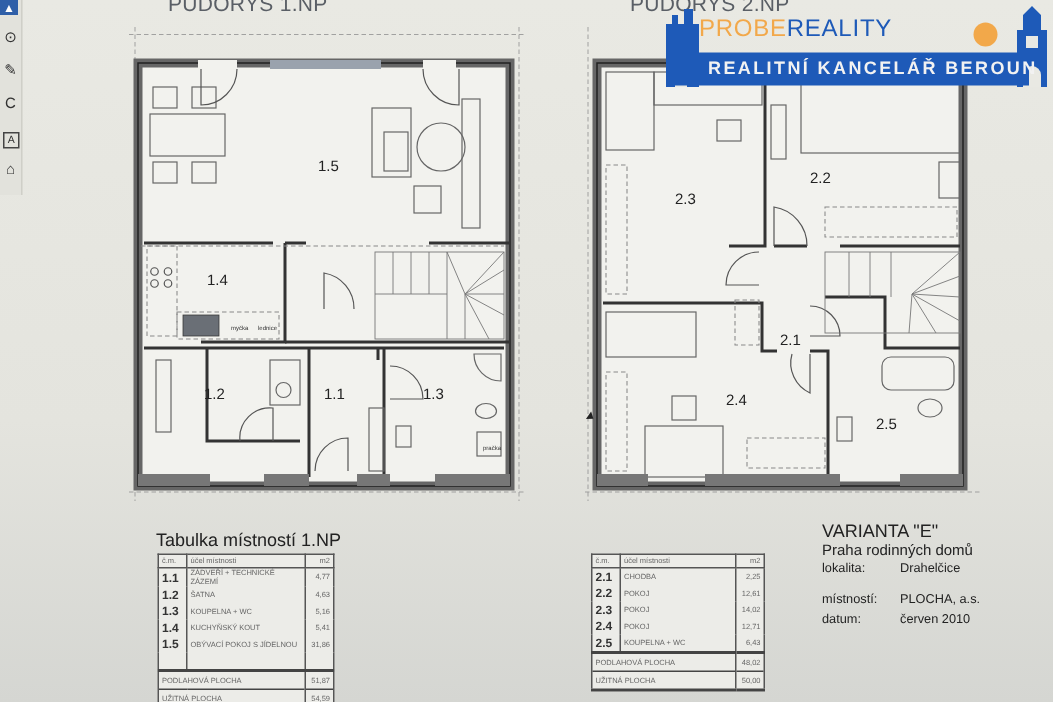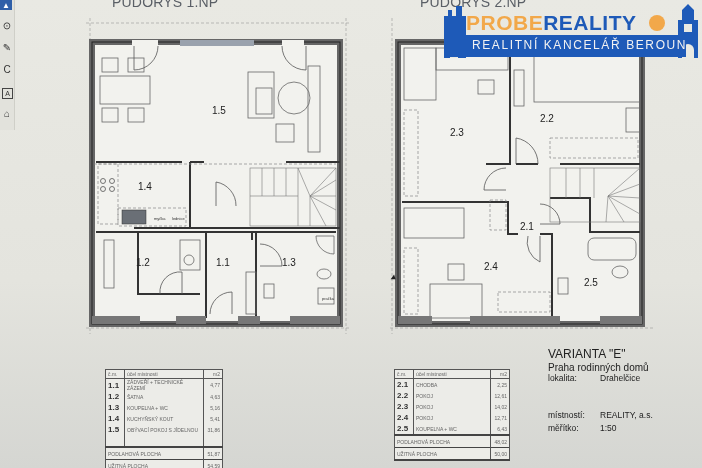--- a/index.html
+++ b/index.html
@@ -5,22 +5,22 @@
   html,body{margin:0;padding:0;}
   body{width:702px;height:468px;overflow:hidden;background:#dcdcd6;font-family:"Liberation Sans",sans-serif;position:relative;}
   .screen{position:absolute;left:0;top:0;width:702px;height:468px;background:linear-gradient(180deg,#e9e9e3 0%,#e4e4de 60%,#d5d6d2 100%);}
   .toolbar{position:absolute;left:0;top:0;width:14px;height:130px;background:#e2e2dc;border-right:1px solid #cfcfc8;}
   .toolbar .tool{position:absolute;left:1px;width:12px;height:12px;font-size:10px;color:#333;line-height:12px;text-align:center;}
   .toolbar .tool-top{top:0;left:0;width:12px;height:10px;background:#2f5fa8;color:#fff;font-size:8px;}
   .title{position:absolute;font-size:14px;color:#5a5f66;letter-spacing:0.2px;}
   .plan{position:absolute;}
   .logo{position:absolute;left:442px;top:2px;width:258px;height:58px;}
   .logo .band{position:absolute;left:8px;top:33px;width:236px;height:22px;background:#1e5ab8;}
-  .logo .band-text{position:absolute;left:30px;top:36px;font-size:12px;font-weight:normal;color:#f2f2f2;letter-spacing:1.6px;}
-  .logo .brand{position:absolute;left:24px;top:9px;font-size:21px;font-weight:bold;letter-spacing:0.5px;text-align:right;}
+  .logo .band-text{position:absolute;left:30px;top:36px;font-size:12px;font-weight:bold;color:#f2f2f2;letter-spacing:1.6px;}
+  .logo .brand{position:absolute;left:24px;top:9px;font-size:16px;font-weight:normal;letter-spacing:0.5px;text-align:right;}
   .logo .brand .a{color:#f2a84a;}
   .logo .brand .b{color:#1e5ab8;}
   .logo .dot{position:absolute;left:207px;top:13px;width:16px;height:16px;border-radius:50%;background:#f2a84a;}
   .tbl-title{position:absolute;font-size:12px;color:#222;}
   table.rooms{position:absolute;border-collapse:collapse;font-size:5px;color:#666;background:#ecece8;}
   table.rooms td{border-left:1px solid #555;border-right:1px solid #555;padding:0 2px;height:11px;}
   table.rooms td.num{font-size:8px;font-weight:bold;color:#333;width:14px;}
   table.rooms td.area{text-align:right;width:14px;}
   table.rooms tr.head td{border-bottom:1px solid #555;border-top:1px solid #555;height:8px;}
   table.rooms tr.sum td{border-top:2px solid #444;height:11px;}
@@ -240,20 +240,21 @@
       <rect x="242" y="22" width="8" height="8" fill="#e9e9e3"></rect>
       <path d="M8,56 L8,48 A4,4 0 0 1 16,48 L16,56 Z" fill="#e9e9e3"></path>
       <path d="M240,56 L240,48 A6,6 0 0 1 252,48 L252,56 Z" fill="#e9e9e3"></path>
     </svg>
     <div class="band"></div>
     <div class="brand"><span class="a">PROBE</span><span class="b">REALITY</span></div>
     <div class="dot"></div>
     <div class="band-text">REALITNÍ KANCELÁŘ BEROUN</div>
   </div>
 
+  <div class="tbl-title" style="left:104px;top:353px">Tabulka místností   1.NP</div>
   <table class="rooms" style="left:105px;top:369px;width:118px">
     <tbody>
         <tr class="head">
       <td>č.m.</td>
       <td>účel místnosti</td>
       <td class="area">m2</td>
     </tr>
     <tr>
           <td class="num">1.1</td>
           <td>ZÁDVEŘÍ + TECHNICKÉ ZÁZEMÍ</td>
@@ -334,28 +335,28 @@
     <tr class="sum2">
           <td colspan="2">UŽITNÁ PLOCHA</td>
           <td class="area">50,00</td>
         </tr>
   </tbody>
     </table>
 
   <div class="info">
     <div class="v">VARIANTA "E"</div>
     <div class="s">Praha rodinných domů</div>
-    <div class="row" style="margin-bottom:24px">
+    <div class="row" style="margin-bottom:8px">
         <span class="k">lokalita:</span>
         <span>Drahelčice</span>
       </div>
     <div class="row">
         <span class="k">místností:</span>
-        <span>REALITY, a.s.</span>
+        <span>PLOCHA, a.s.</span>
       </div>
     <div class="row">
-        <span class="k">měřítko:</span>
-        <span>1:50</span>
+        <span class="k">datum:</span>
+        <span>červen 2010</span>
       </div>
   </div>
 
   <div class="cursor"></div>
 </div>
 
 </body></html>

